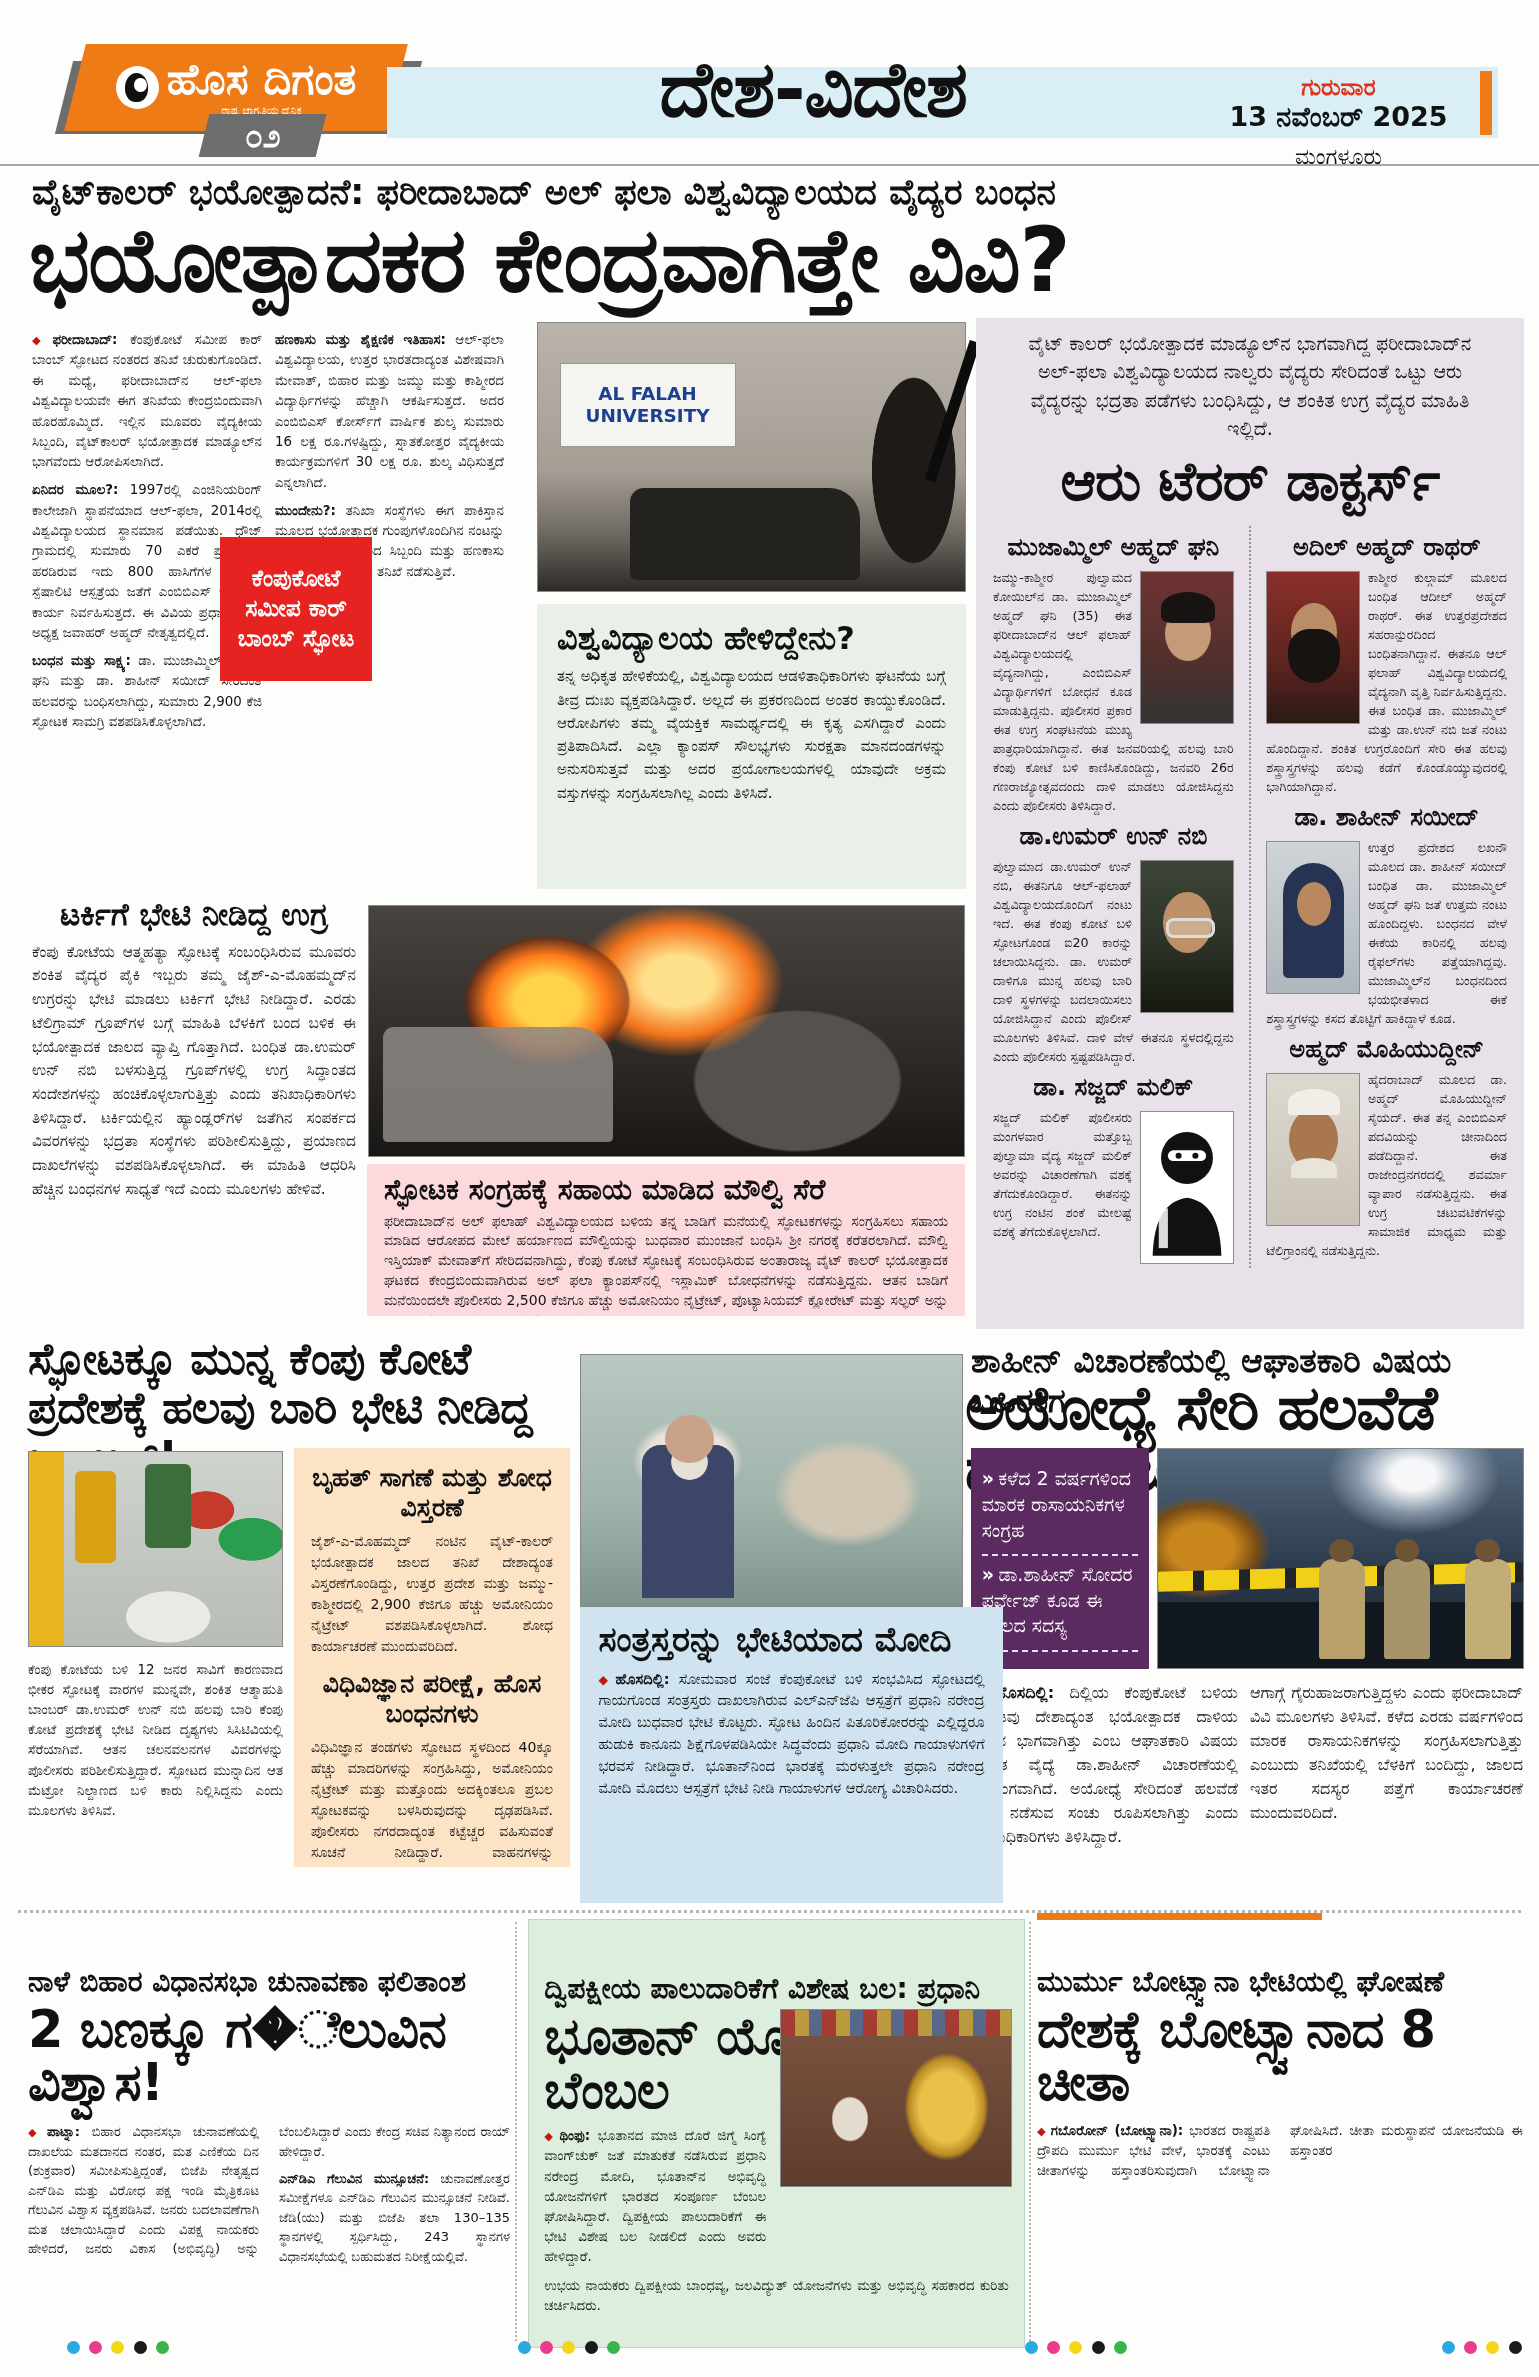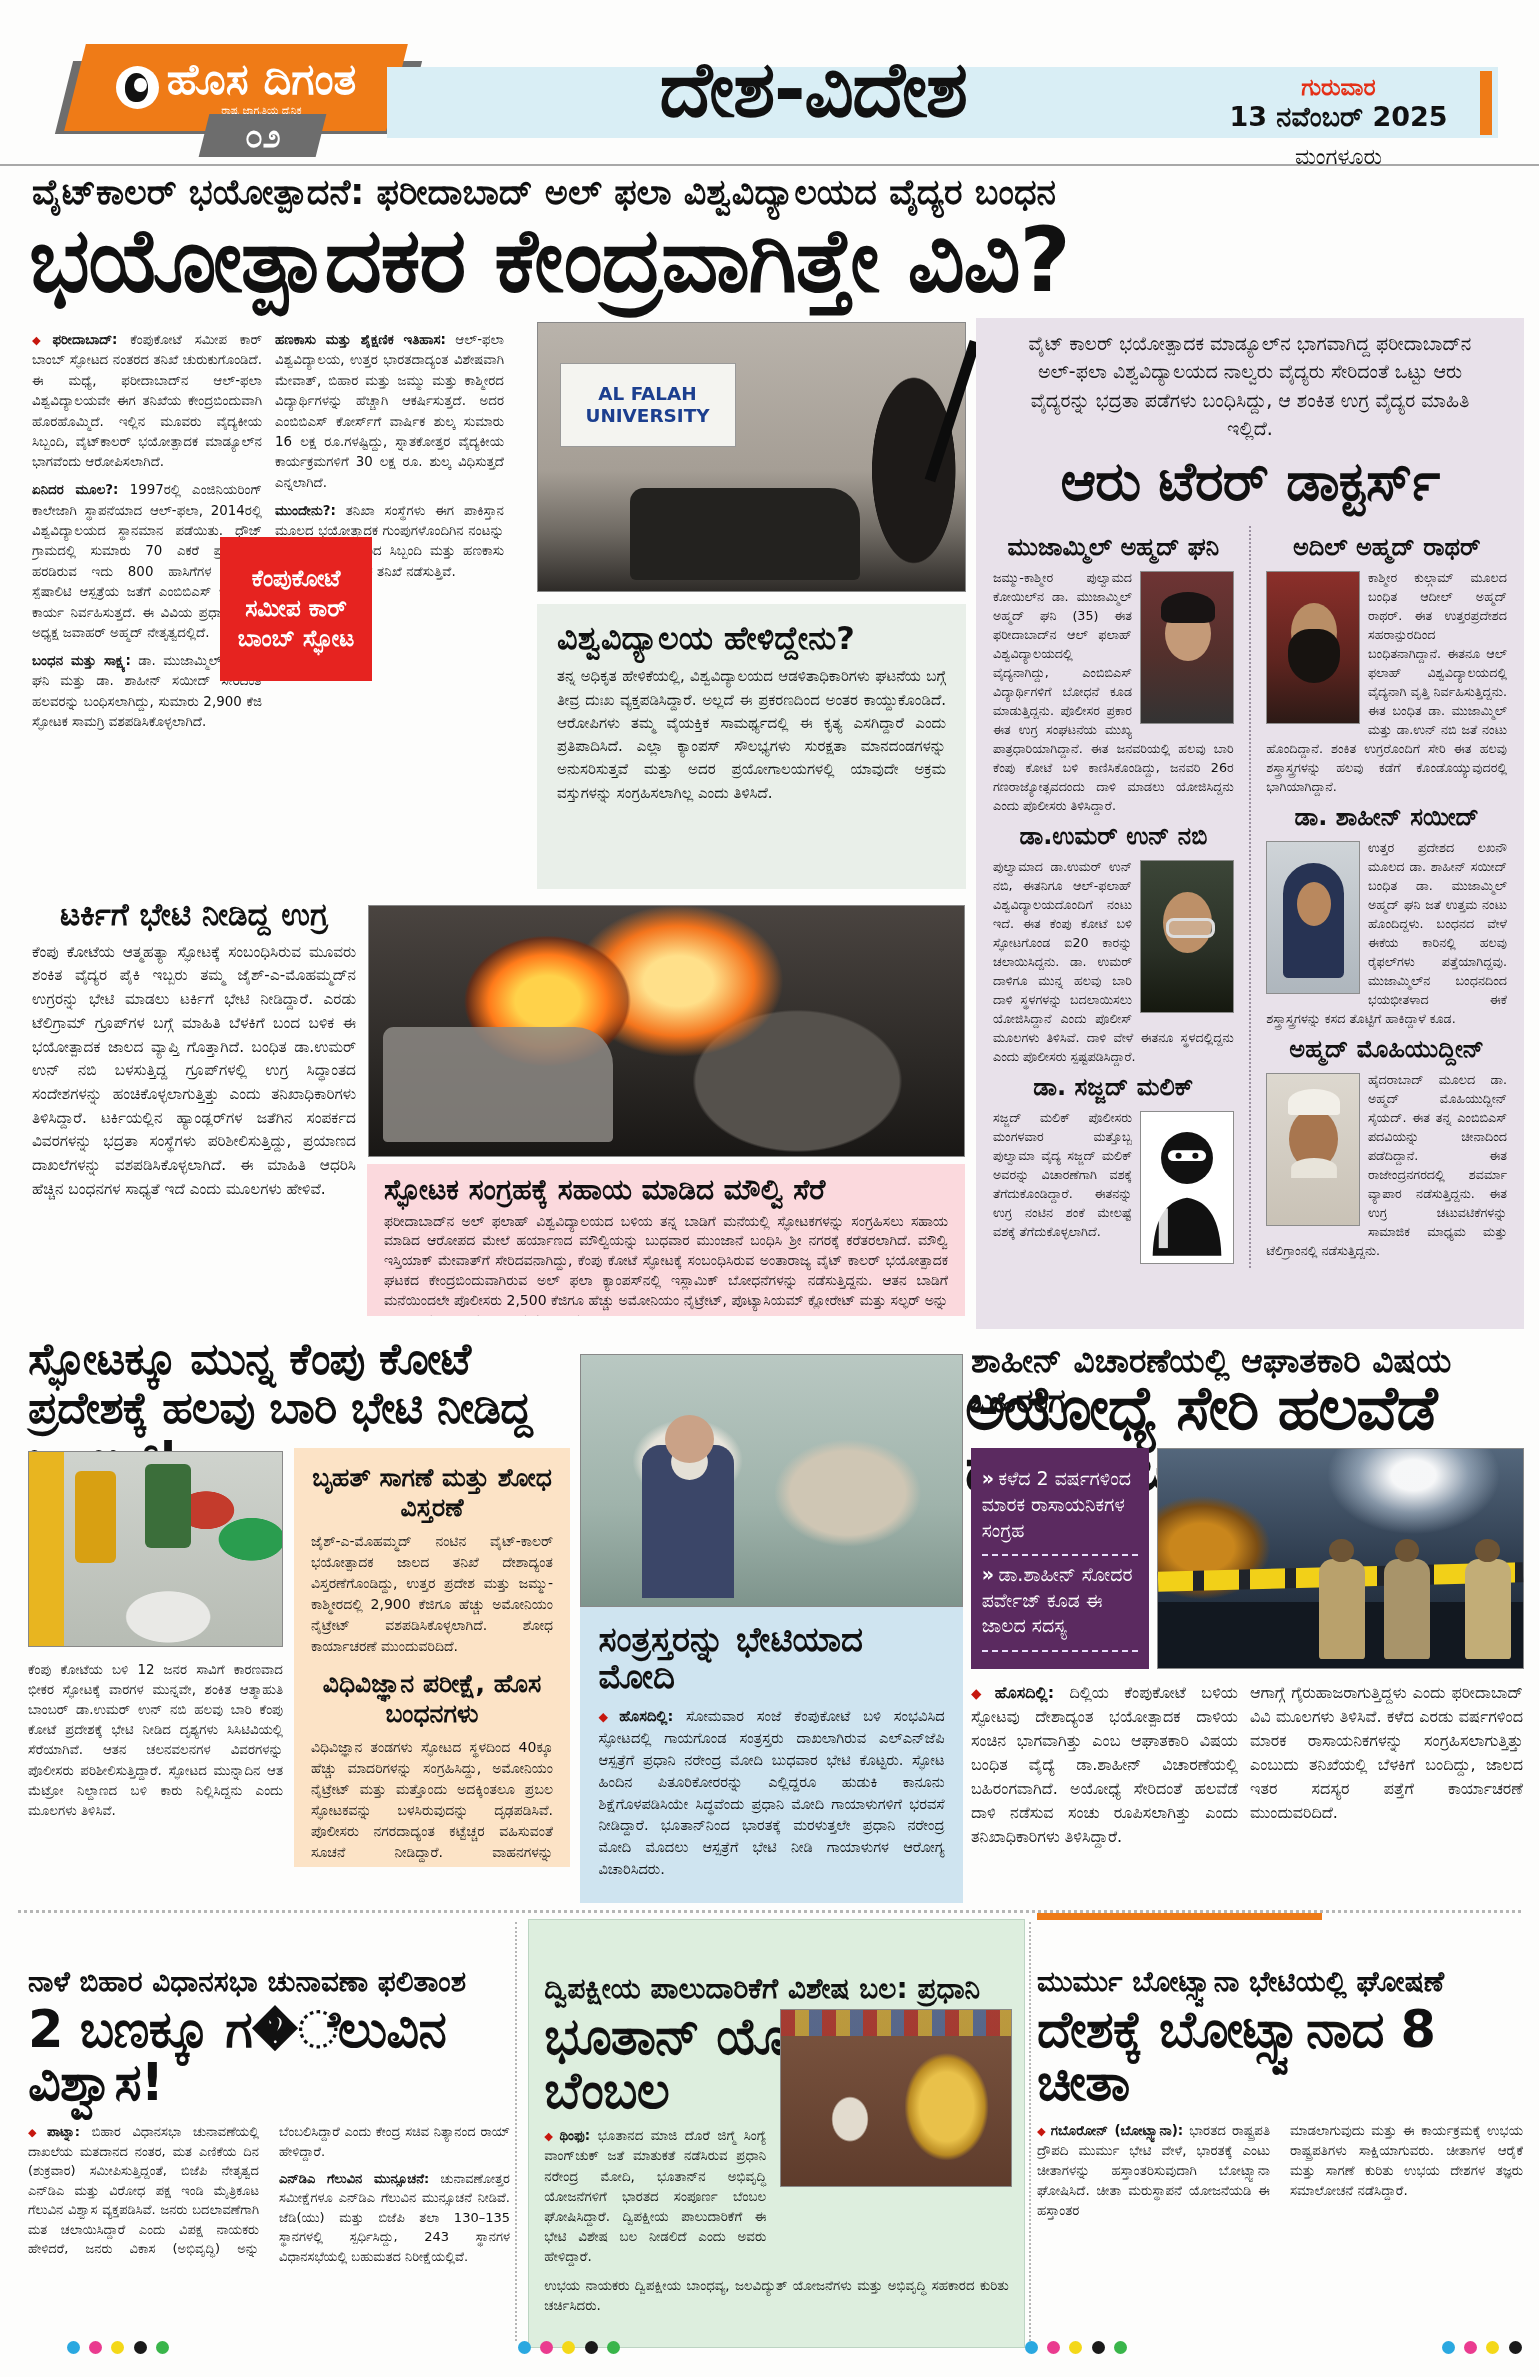--- a/index.html
+++ b/index.html
@@ -159,21 +159,21 @@
   .ay-c2{left:1250px;width:273px;}
 
   
   .bm-headline{left:28px;top:1334px;width:545px;font-size:44px;font-weight:900;line-height:1.12;letter-spacing:-0.8px;}
   .bm-body{left:28px;top:1660px;width:255px;height:242px;font-size:13.4px;line-height:1.5;}
   .orange-box{left:294px;top:1448px;width:276px;height:419px;background:#fce3c6;padding:15.3px 17px;box-sizing:border-box;}
   .ob-sub{font-size:25px;font-weight:bold;line-height:1.2;margin:0 0 7.7px;text-align:center;}
   .ob-p{font-size:14px;line-height:1.5;margin-bottom:12.3px;}
 
   
-  .modi-box{left:580px;top:1607px;width:383px;height:296px;background:#cfe4f0;padding:14px 18.4px;box-sizing:border-box;}
+  .modi-box{left:580px;top:1607px;width:423px;height:296px;background:#cfe4f0;padding:14px 18.4px;box-sizing:border-box;}
   .modi-box .box-title{font-size:34px;}
   .modi-box .bx{font-size:14.6px;line-height:1.5;}
 
   
   .strip-rule{left:18.4px;top:1910px;width:1503px;border-top:3.8px dotted #b5b5b5;height:0;}
   .vdiv{top:1922px;height:419px;border-left:2.3px dotted #b5b5b5;width:0;}
   .bot-kicker{font-size:28px;font-weight:bold;line-height:1.15;margin-top:41px;}
   .bot-headline{font-size:51px;font-weight:900;letter-spacing:-0.8px;line-height:1.05;margin-top:4.6px;}
   .bihar{left:28px;top:1925px;width:482px;height:429px;}
   .bihar-cols{margin-top:12.3px;column-count:2;column-gap:20px;font-size:13px;line-height:1.5;height:291px;}
@@ -399,21 +399,20 @@
 
 <div class="abs cheetah-bar"></div>
 <div class="abs cheetah hide-ov">
   <div class="bot-kicker">ಮುರ್ಮು ಬೋಟ್ಸ್ವಾನಾ ಭೇಟಿಯಲ್ಲಿ ಘೋಷಣೆ</div>
   <div class="bot-headline">ದೇಶಕ್ಕೆ ಬೋಟ್ಸ್ವಾನಾದ 8 ಚೀತಾ</div>
   <div class="cheetah-cols jus">
     <p style="margin:0 0 7.7px;">
       <span class="diamond">◆</span><b>ಗಬೊರೋನ್ (ಬೋಟ್ಸ್ವಾನಾ):</b>
       <span>ಭಾರತದ ರಾಷ್ಟ್ರಪತಿ ದ್ರೌಪದಿ ಮುರ್ಮು ಭೇಟಿ ವೇಳೆ, ಭಾರತಕ್ಕೆ ಎಂಟು ಚೀತಾಗಳನ್ನು ಹಸ್ತಾಂತರಿಸುವುದಾಗಿ ಬೋಟ್ಸ್ವಾನಾ ಘೋಷಿಸಿದೆ. ಚೀತಾ ಮರುಸ್ಥಾಪನೆ ಯೋಜನೆಯಡಿ ಈ ಹಸ್ತಾಂತರ</span>
     </p>
-    <p style="margin:0;">ಮಾಡಲಾಗುವುದು ಮತ್ತು ಈ ಕಾರ್ಯಕ್ರಮಕ್ಕೆ ಉಭಯ ರಾಷ್ಟ್ರಪತಿಗಳು ಸಾಕ್ಷಿಯಾಗುವರು. ಚೀತಾಗಳ ಆರೈಕೆ ಮತ್ತು ಸಾಗಣೆ ಕುರಿತು ಉಭಯ ದೇಶಗಳ ತಜ್ಞರು ಸಮಾಲೋಚನೆ ನಡೆಸಿದ್ದಾರೆ.</p>
   </div>
 </div>
 
 <div class="abs dots" style="left:67px;">
   <span class="dot d1"></span>
     <span class="dot d2"></span>
     <span class="dot d3"></span>
     <span class="dot d4"></span>
     <span class="dot d5"></span>
 </div>

